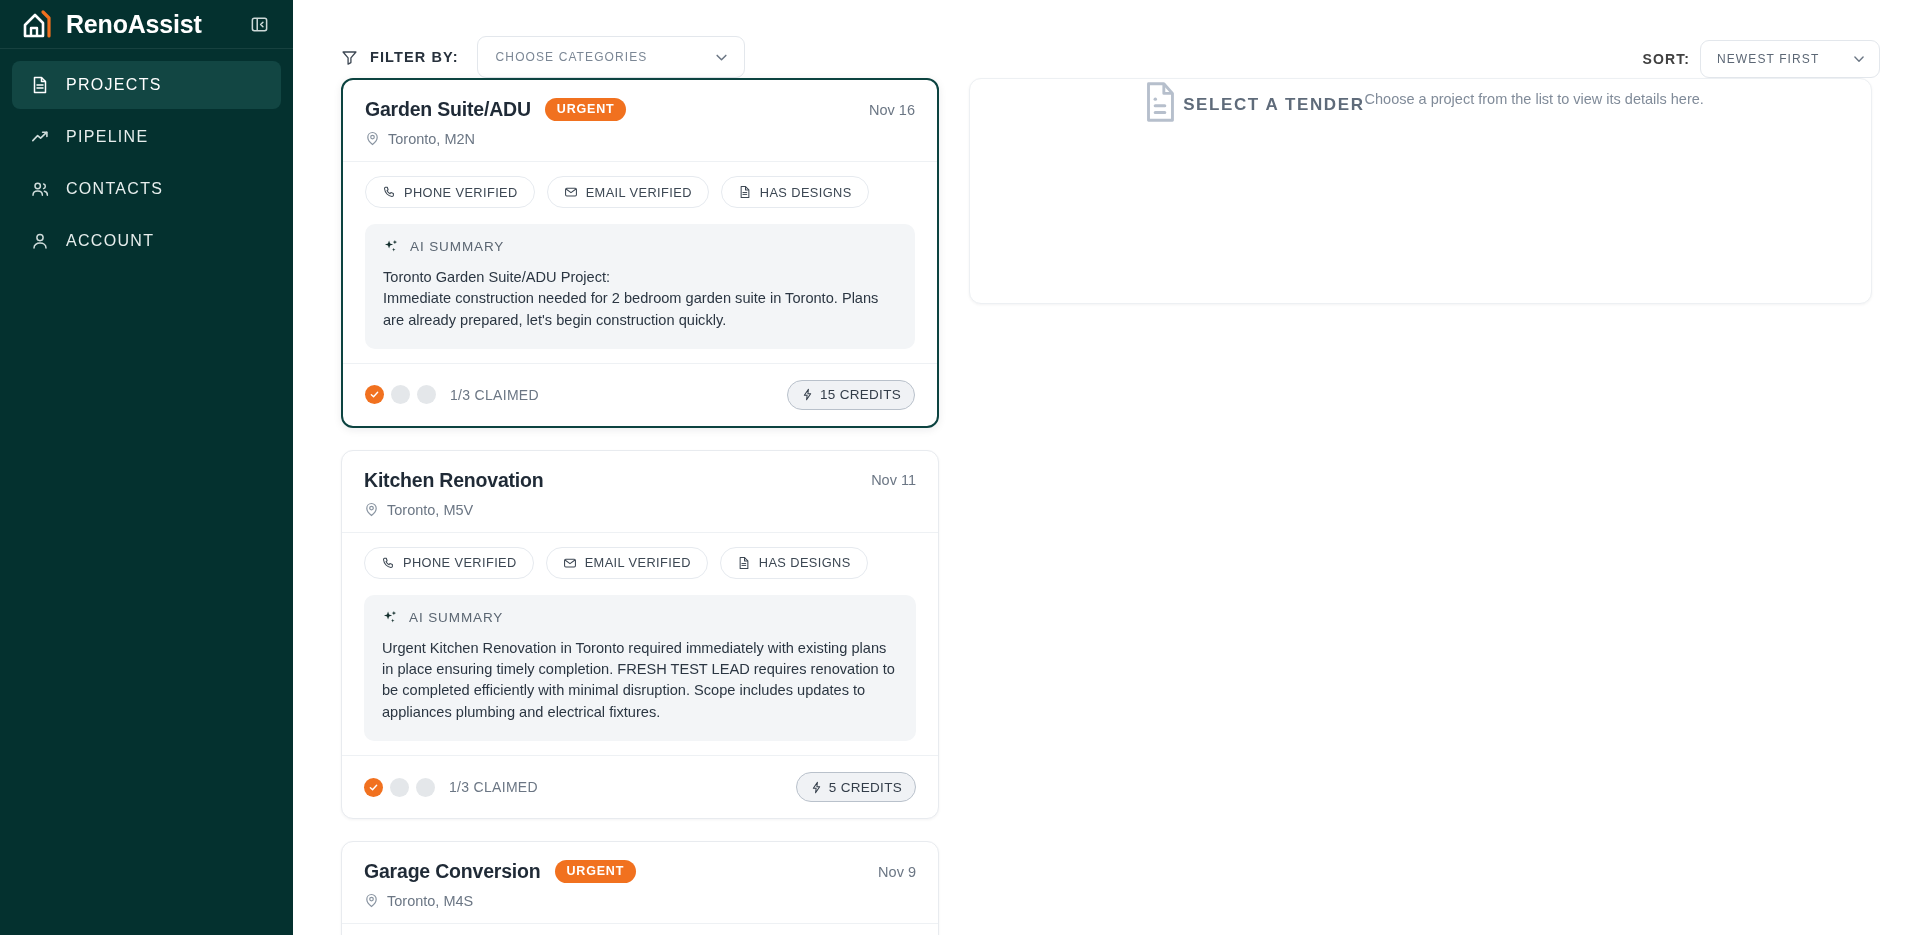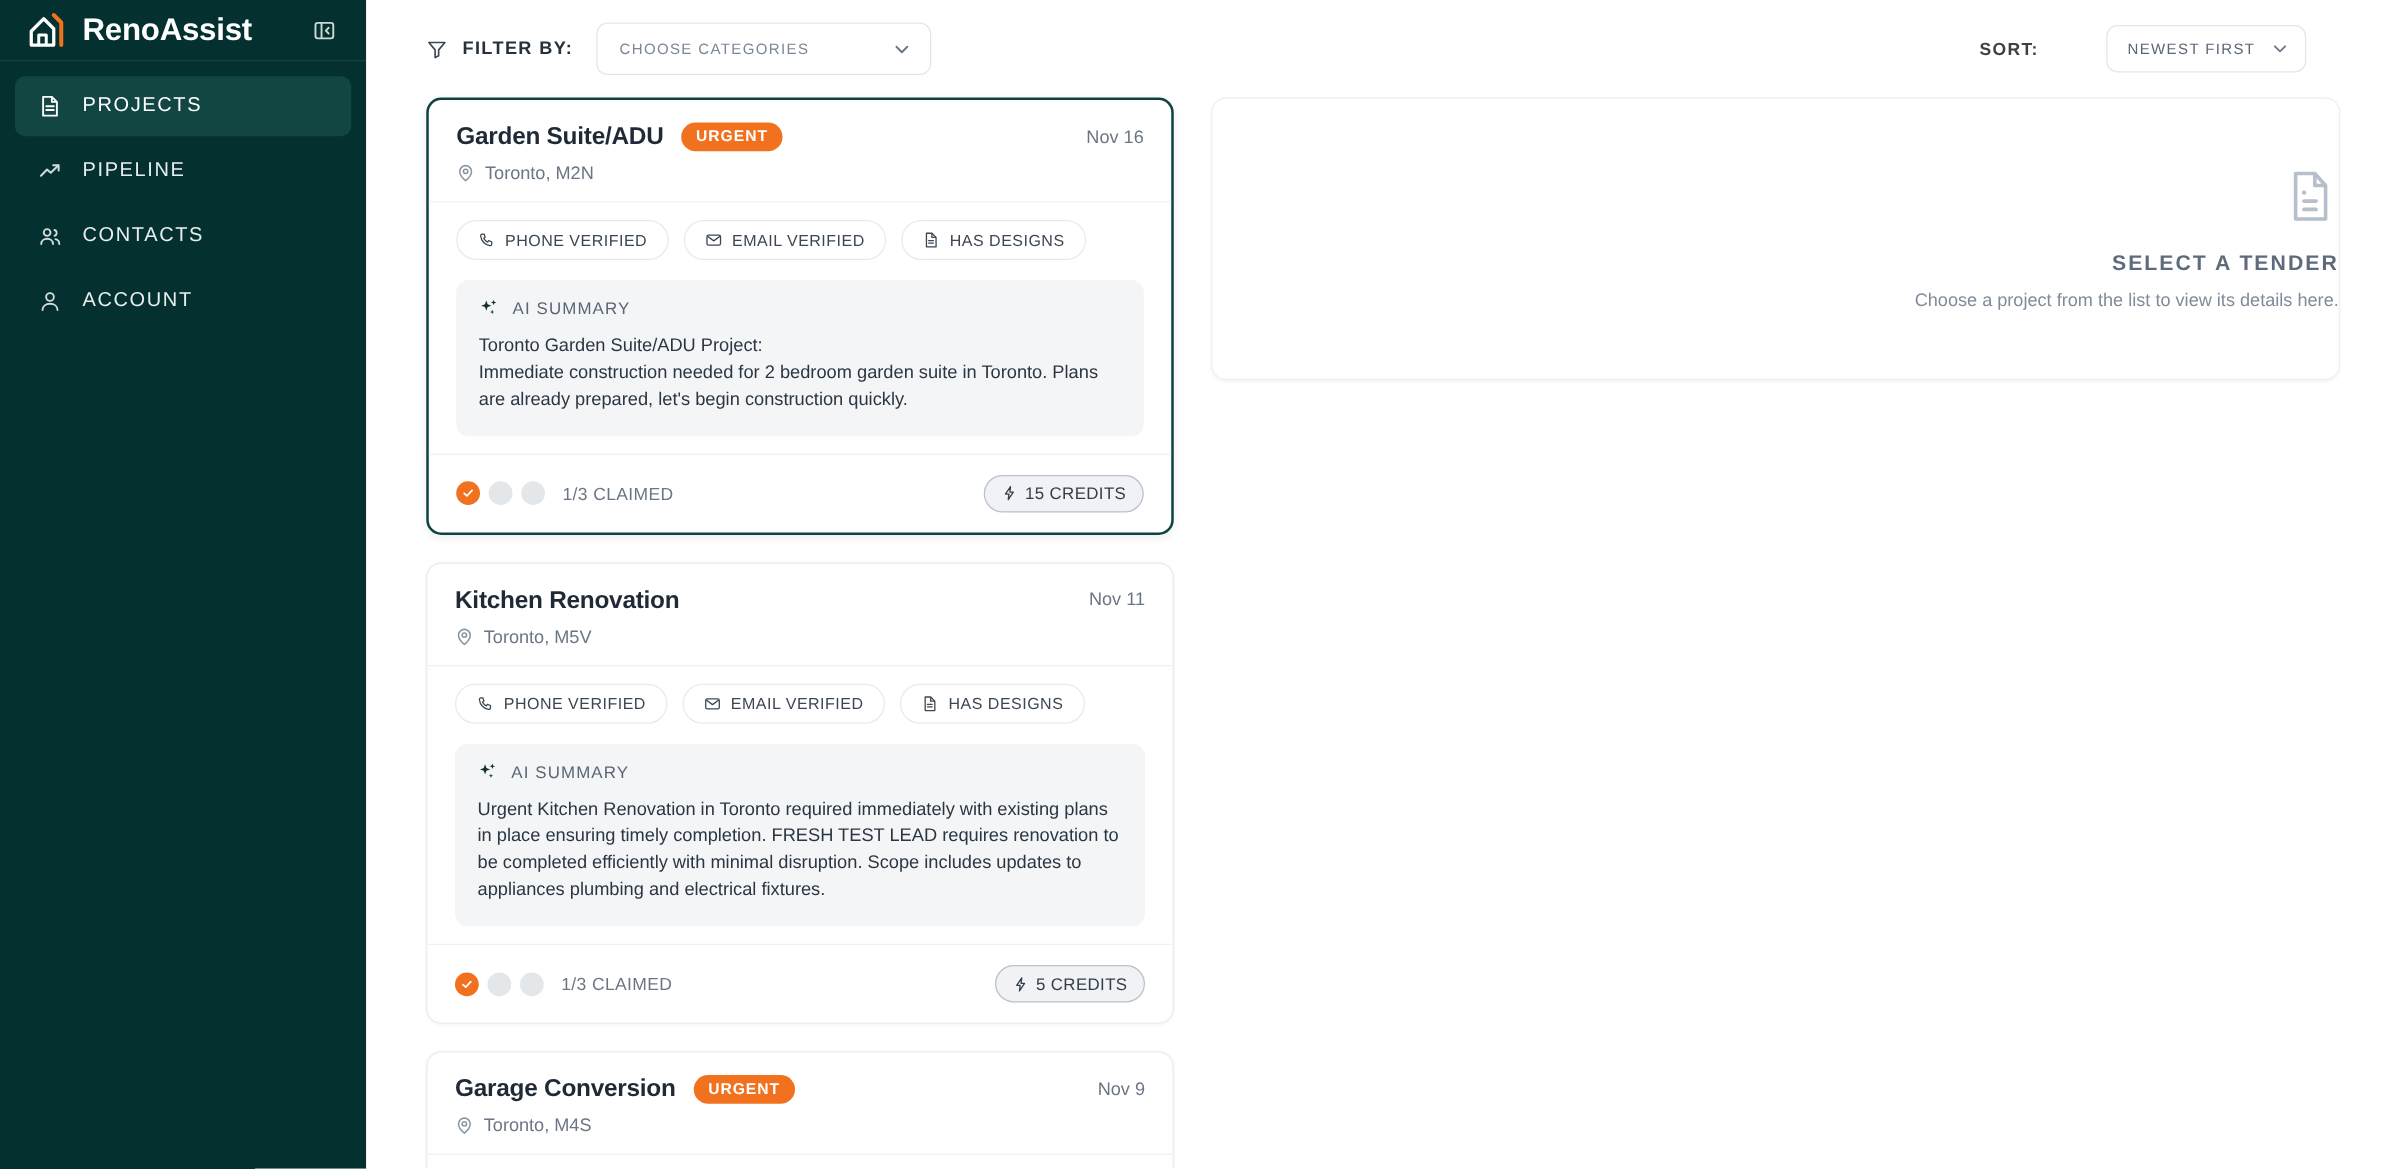--- a/index.html
+++ b/index.html
@@ -66,38 +66,38 @@
   }
   .logout {
     display: flex; align-items: center; gap: 16px;
     padding: 14px 18px 4px 18px; cursor: pointer;
   }
   .logout-label { color: #dbe6e5; font-size: 16px; letter-spacing: 1.3px; }
 
   
   .main { flex: 1; height: 935px; background: #ffffff; position: relative; overflow: hidden; }
   .toolbar {
-    height: 78px; display: flex; align-items: center;
-    padding: 0 75px 0 48px;
+    height: 78px; display: flex; align-items: flex-end;
+    padding: 0 40px 0 48px;
   }
   .filter-group { display: flex; align-items: center; gap: 12px; }
   .filter-label {
     font-size: 14.5px; font-weight: 700; color: #27313c;
     letter-spacing: 1.1px;
   }
   .select-box {
     display: flex; align-items: center; justify-content: space-between;
     border: 1px solid #e3e7ec; border-radius: 9px;
     background: #ffffff; cursor: pointer;
   }
   .select-categories { width: 268px; height: 42px; padding: 0 14px 0 18px; margin-left: 6px; }
   .select-value { font-size: 12px; color: #7b8795; letter-spacing: 1.1px; }
   .sort-group { margin-left: auto; display: flex; align-items: center; gap: 10px; }
   .sort-label { font-size: 14px; font-weight: 700; color: #404040; letter-spacing: 1.1px; }
-  .select-sort { width: 160px; height: 38px; padding: 0 12px 0 16px; margin-left: 44px; }
+  .select-sort { width: 180px; height: 38px; padding: 0 12px 0 16px; }
   .select-sort .select-value { color: #5c6775; font-weight: 400; }
 
   .content {
     display: flex; gap: 30px;
     padding: 0 48px 0 48px;
     height: calc(935px - 78px);
   }
   .list-col { width: 598px; flex: 0 0 598px; display: flex; flex-direction: column; gap: 22px; }
 
   
@@ -156,22 +156,22 @@
     margin-left: auto; display: flex; align-items: center; gap: 6px;
     background: #f0f2f5; border: 1px solid #b9c1cb; border-radius: 20px;
     height: 30px; padding: 0 13px;
   }
   .credits-text { font-size: 13.5px; color: #333d49; letter-spacing: 0.3px; }
 
   
   .detail-col { flex: 1; }
   .empty-panel {
     background: #ffffff; border: 1px solid #edf0f3; border-radius: 12px;
-    height: 226px; display: flex; flex-direction: column;
-    align-items: flex-end; justify-content: center;
+    height: 226px; display: flex; flex-direction: row;
+    align-items: flex-start; justify-content: center;
     box-shadow: 0 1px 3px rgba(16,24,40,0.05);
   }
   .empty-title {
     margin-top: 16px; font-size: 17px; font-weight: 700;
     color: #5f6b7a; letter-spacing: 1.6px;
   }
   .empty-sub { margin-top: 12px; font-size: 14.5px; color: #808b99; }
 </style>
 </head>
 <body>

